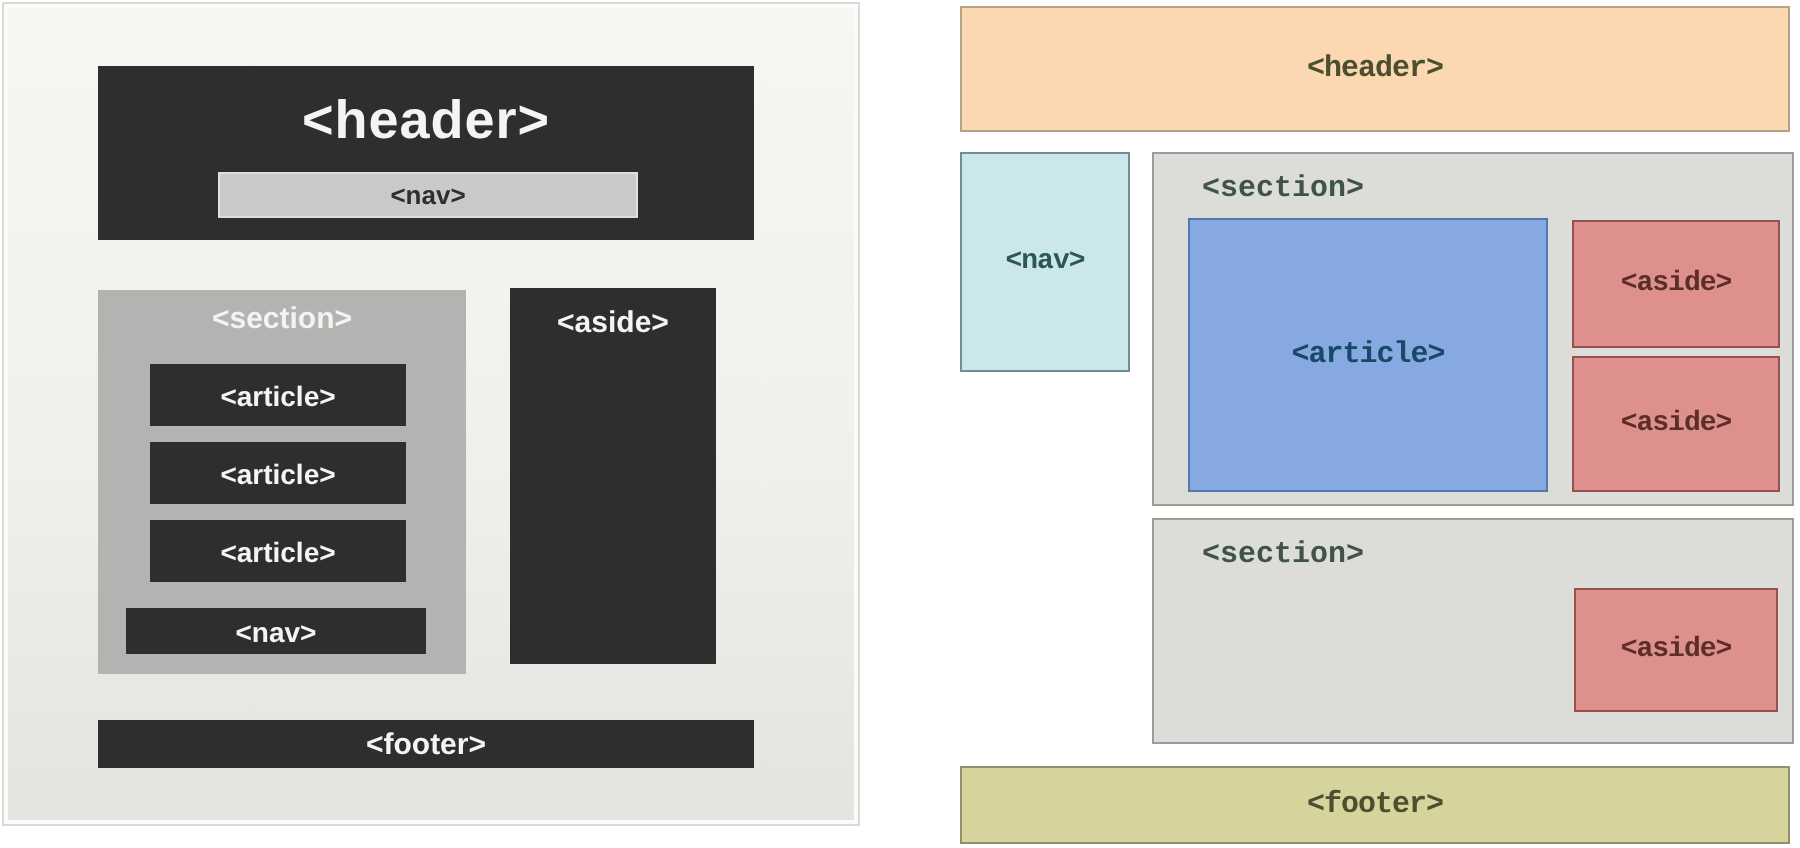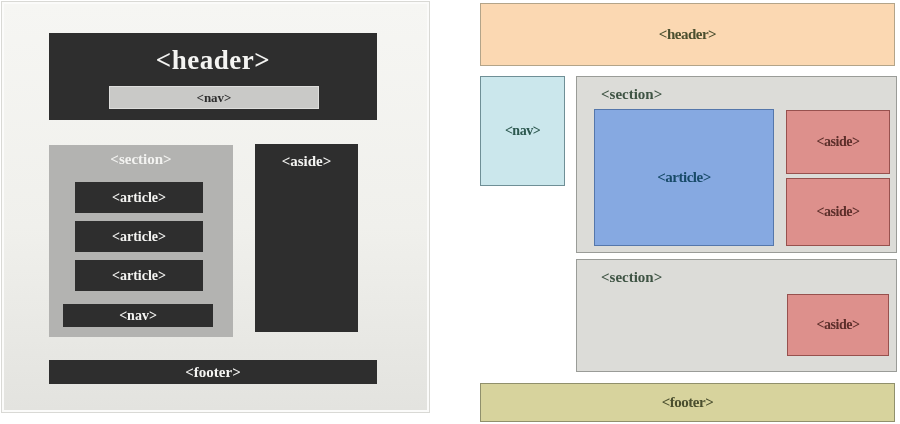--- a/index.html
+++ b/index.html
@@ -4,21 +4,21 @@
 <style>
   html, body { margin: 0; padding: 0; background: #ffffff; }
   .canvas {
     position: relative;
     width: 900px;
     height: 424px;
     background: #ffffff;
     overflow: hidden;
     font-family: "Liberation Sans", sans-serif;
   }
-  .abs { position: absolute; box-sizing: border-box; font-family: Liberation Serif, serif; }
+  .abs { position: absolute; box-sizing: border-box; }
 
   
   .left-panel {
     left: 2px; top: 2px; width: 427px; height: 410px;
     background: linear-gradient(180deg, #f6f6f3 0%, #f0f0ec 55%, #e3e3df 100%);
     border: 2px solid #fbfbfa;
     box-shadow: 0 0 0 1px #d9d9d5;
   }
   .l-dark { background: #2e2e2e; color: #f4f4f2; }
   .l-header { left: 45px; top: 29px; width: 328px; height: 87px; text-align: center; }

